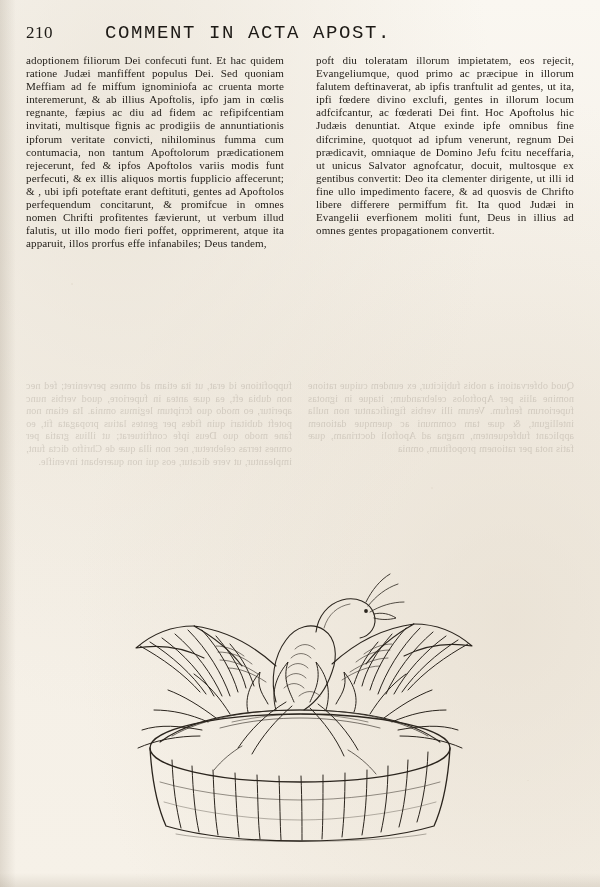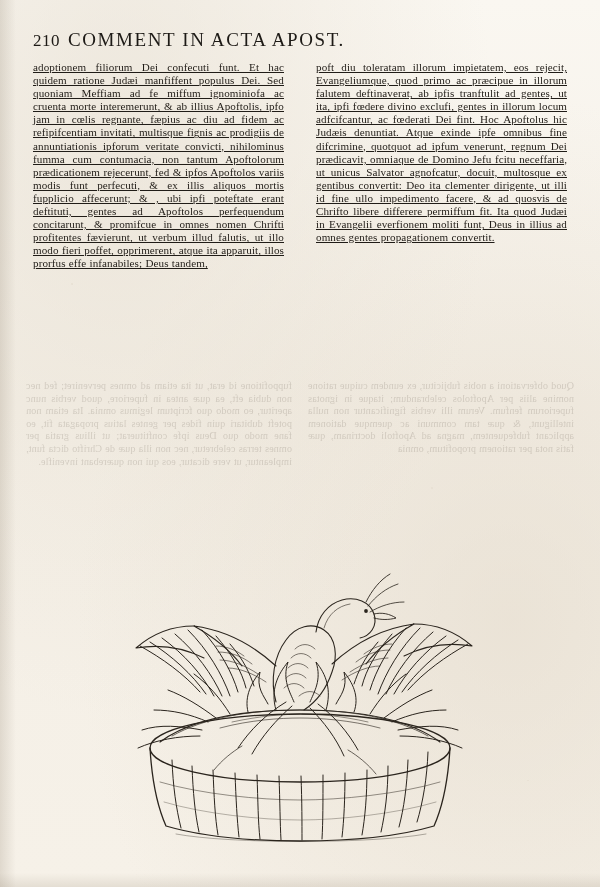--- a/index.html
+++ b/index.html
@@ -36,51 +36,51 @@
       radial-gradient(circle at 12% 32%, rgba(150,130,100,0.07) 0 1px, transparent 1px),
       radial-gradient(circle at 46% 12%, rgba(150,130,100,0.06) 0 1px, transparent 1px),
       radial-gradient(circle at 72% 55%, rgba(150,130,100,0.06) 0 1px, transparent 1px),
       radial-gradient(circle at 30% 78%, rgba(150,130,100,0.05) 0 1px, transparent 1px),
       radial-gradient(circle at 88% 88%, rgba(150,130,100,0.06) 0 1px, transparent 1px);
   }
 
   .content {
     position: relative;
     z-index: 3;
-    padding: 7px;
+    padding: 0;
   }
 
   
   .runhead {
     display: flex;
     align-items: baseline;
     justify-content: flex-start;
     gap: 8px;
     padding: 22px 30px 0 26px;
     color: #1d1a16;
   }
   .folio {
     font-size: 17px;
     letter-spacing: 0.5px;
     font-family: "Liberation Serif", serif;
   }
   .runtitle {
     font-size: 19px;
     letter-spacing: 1.6px;
     white-space: nowrap;
-    font-family: Liberation Serif, serif;
+    font-family: Liberation Mono, monospace;
+    margin-left: 44px;
   }
 
   
   .columns {
     display: flex;
     gap: 32px;
     padding: 10px 26px 0 26px;
     color: #201c17;
-    text-decoration: underline;
   }
   .col {
     width: 50%;
     font-size: 11.1px;
     line-height: 13.1px;
     text-align: justify;
     text-align-last: left;
     font-family: "Liberation Serif", serif;
     letter-spacing: 0.08px;
     word-spacing: 0.4px;

